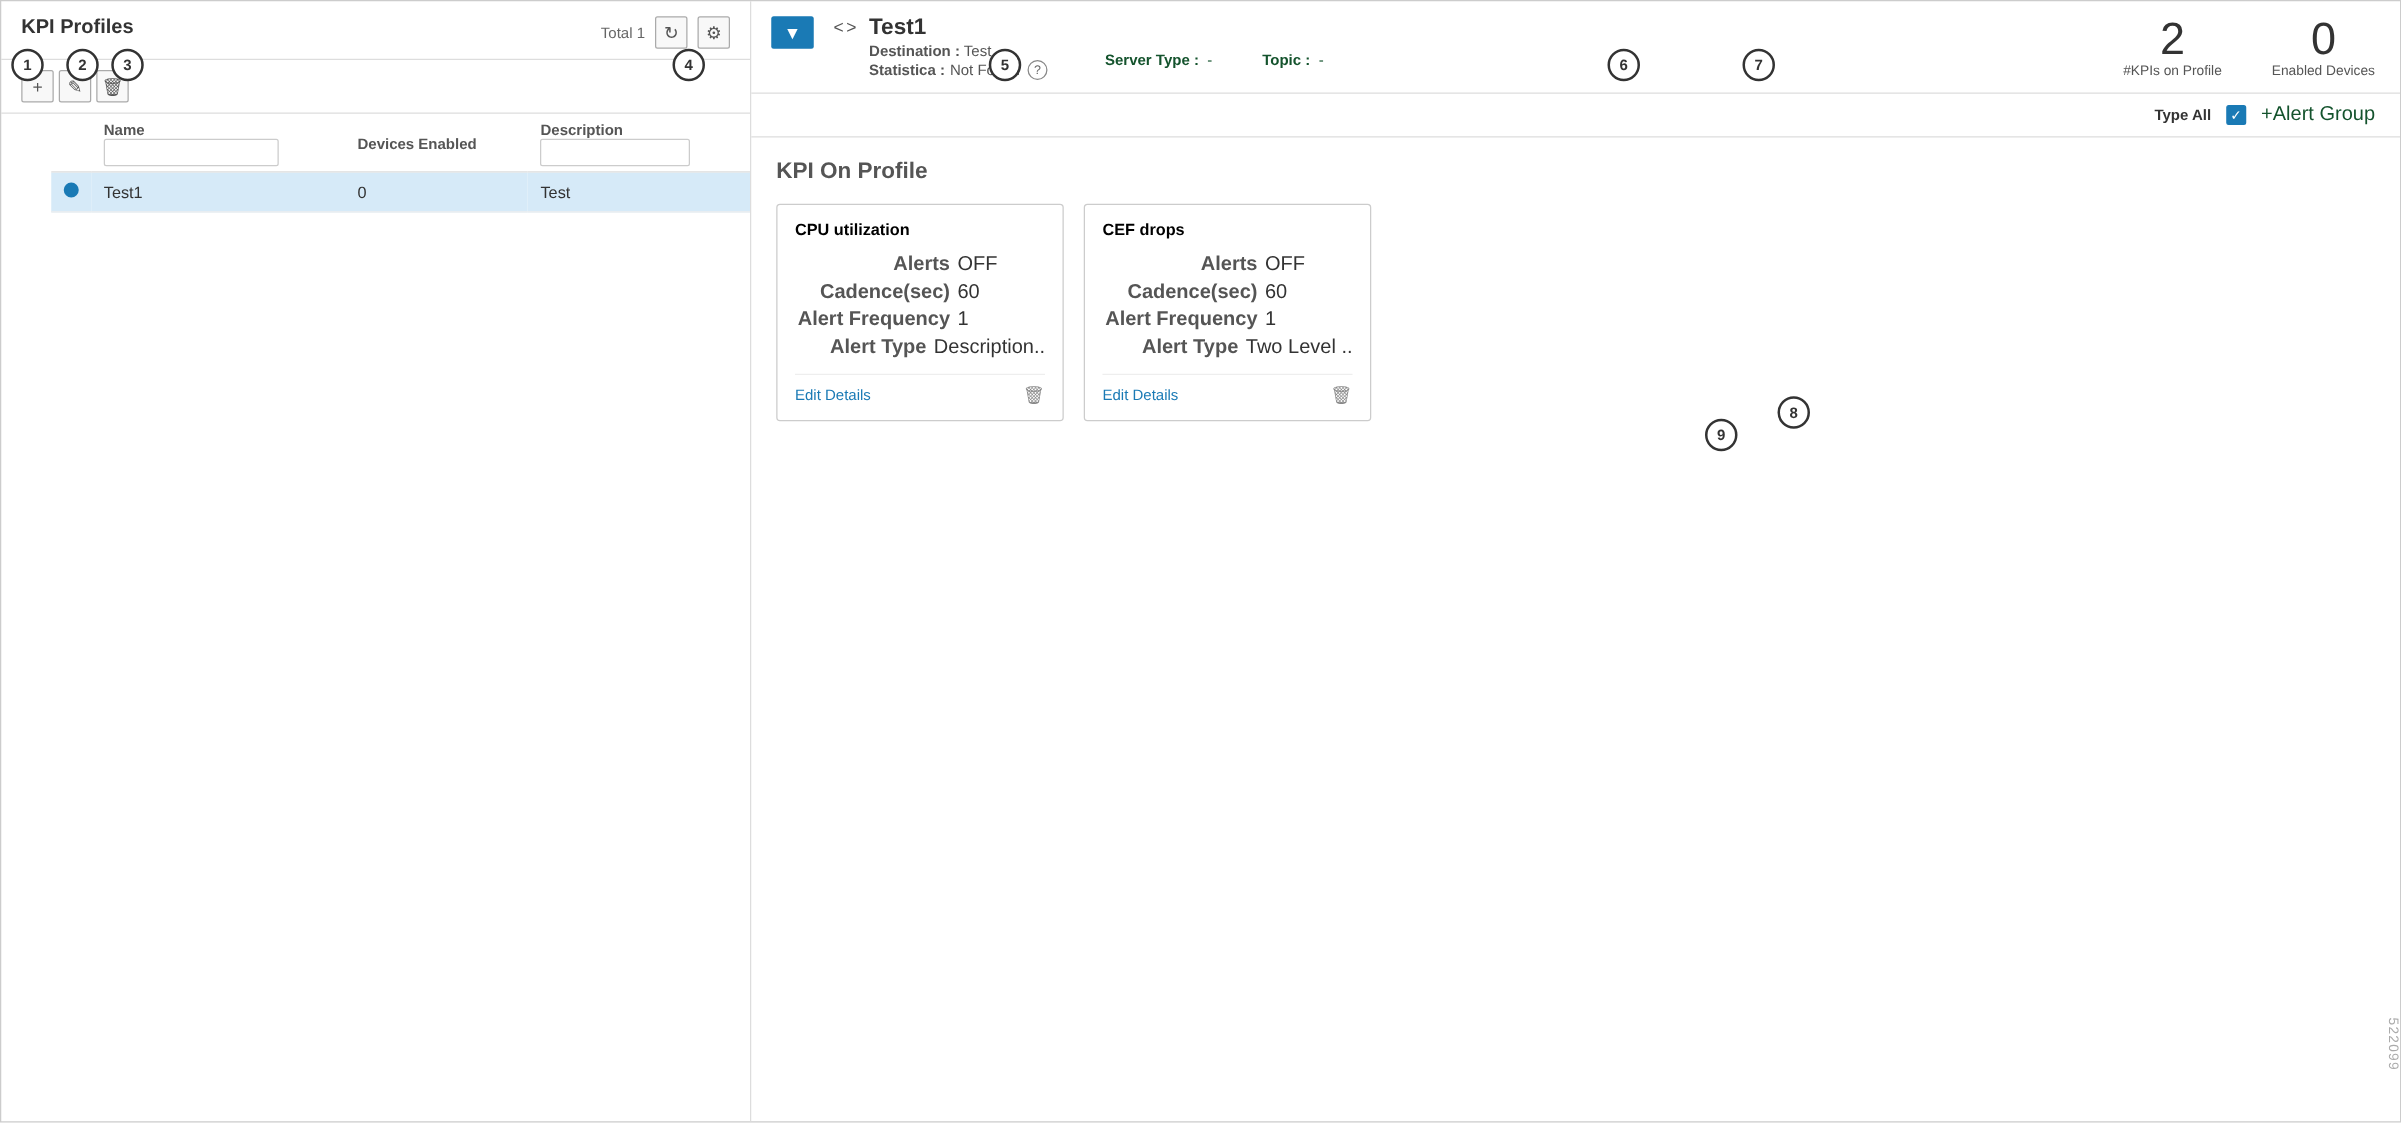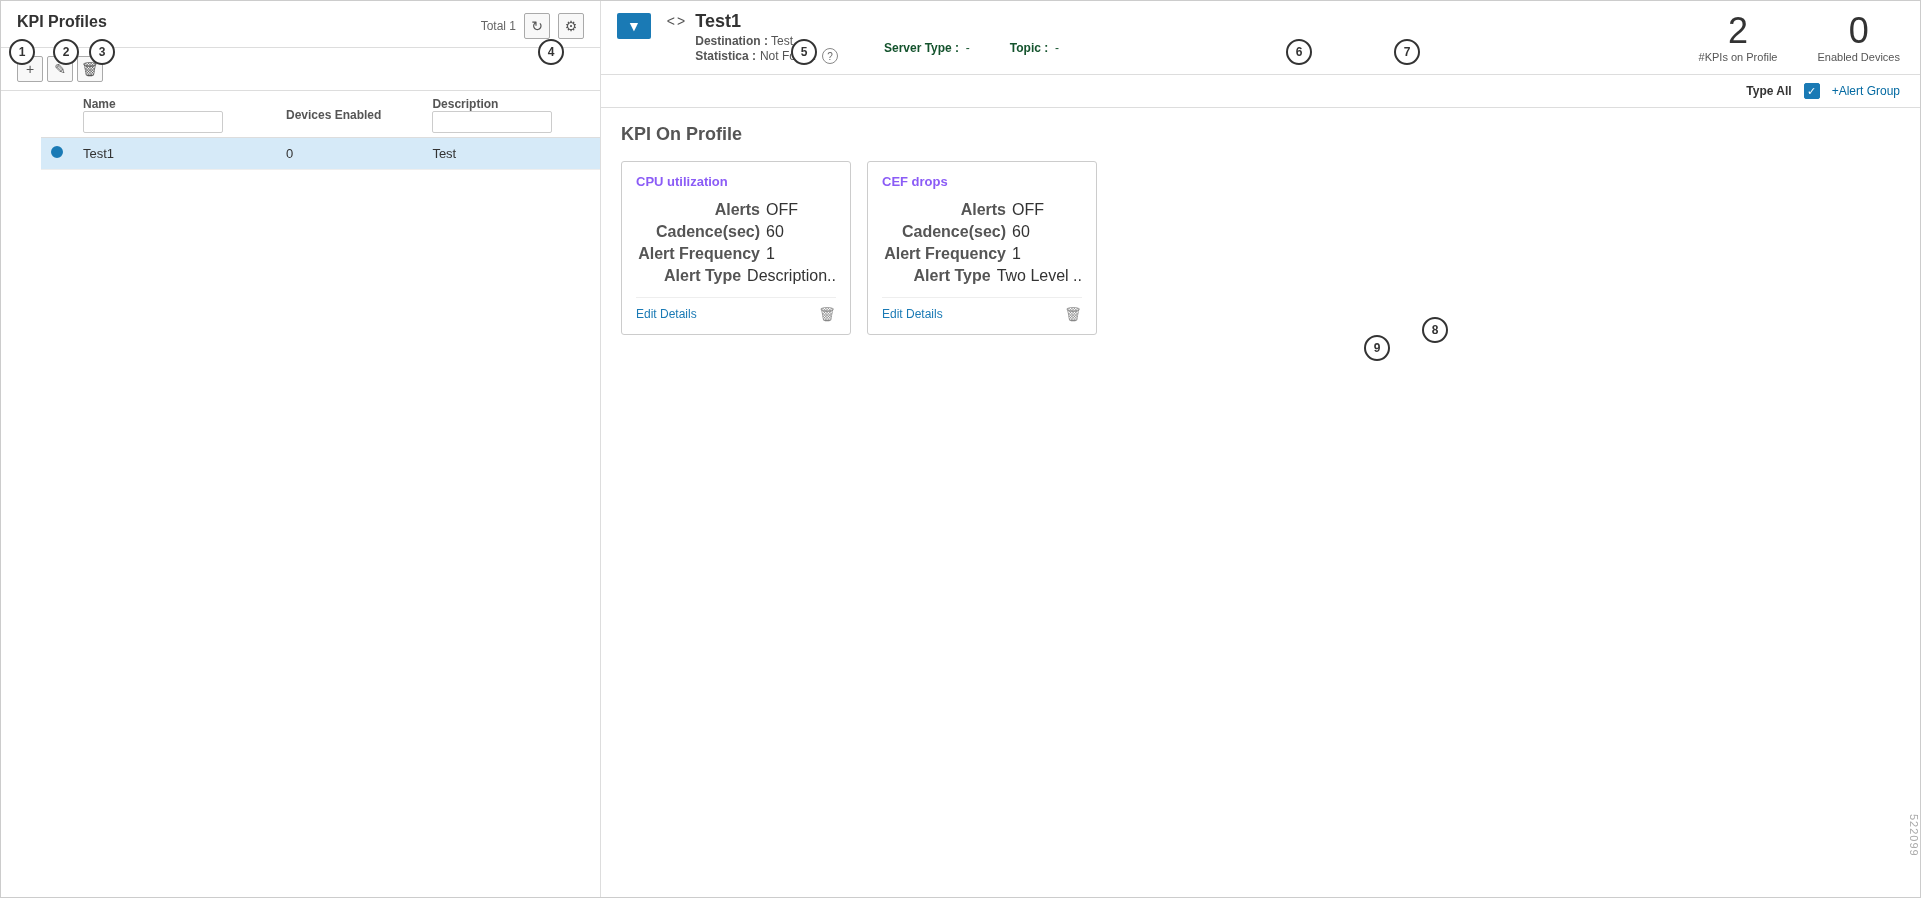--- a/index.html
+++ b/index.html
@@ -195,22 +195,22 @@
       border: 1px solid #1a7ab5;
       border-radius: 2px;
       display: inline-flex;
       align-items: center;
       justify-content: center;
       color: #fff;
       font-size: 11px;
       cursor: pointer;
     }
     .add-alert-btn {
-      color: #0369a1;
-      font-size: 12px;
+      color: #14532d;
+      font-size: 16px;
       cursor: pointer;
       font-weight: 500;
     }
 
     
     .kpi-section {
       padding: 16px 20px;
     }
     .kpi-section-title {
       font-size: 18px;
@@ -227,21 +227,21 @@
       width: 230px;
       border: 1px solid #ccc;
       border-radius: 3px;
       padding: 12px 14px;
       background: #fff;
     }
     .kpi-card-title {
       font-size: 13px;
       font-weight: 600;
       margin-bottom: 12px;
-      color: #8b5cf6;
+      color: #000000;
     }
     .kpi-detail-row {
       display: flex;
       justify-content: flex-end;
       gap: 6px;
       margin-bottom: 4px;
       font-size: 16px;
     }
     .kpi-detail-row .detail-key {
       font-weight: 600;

